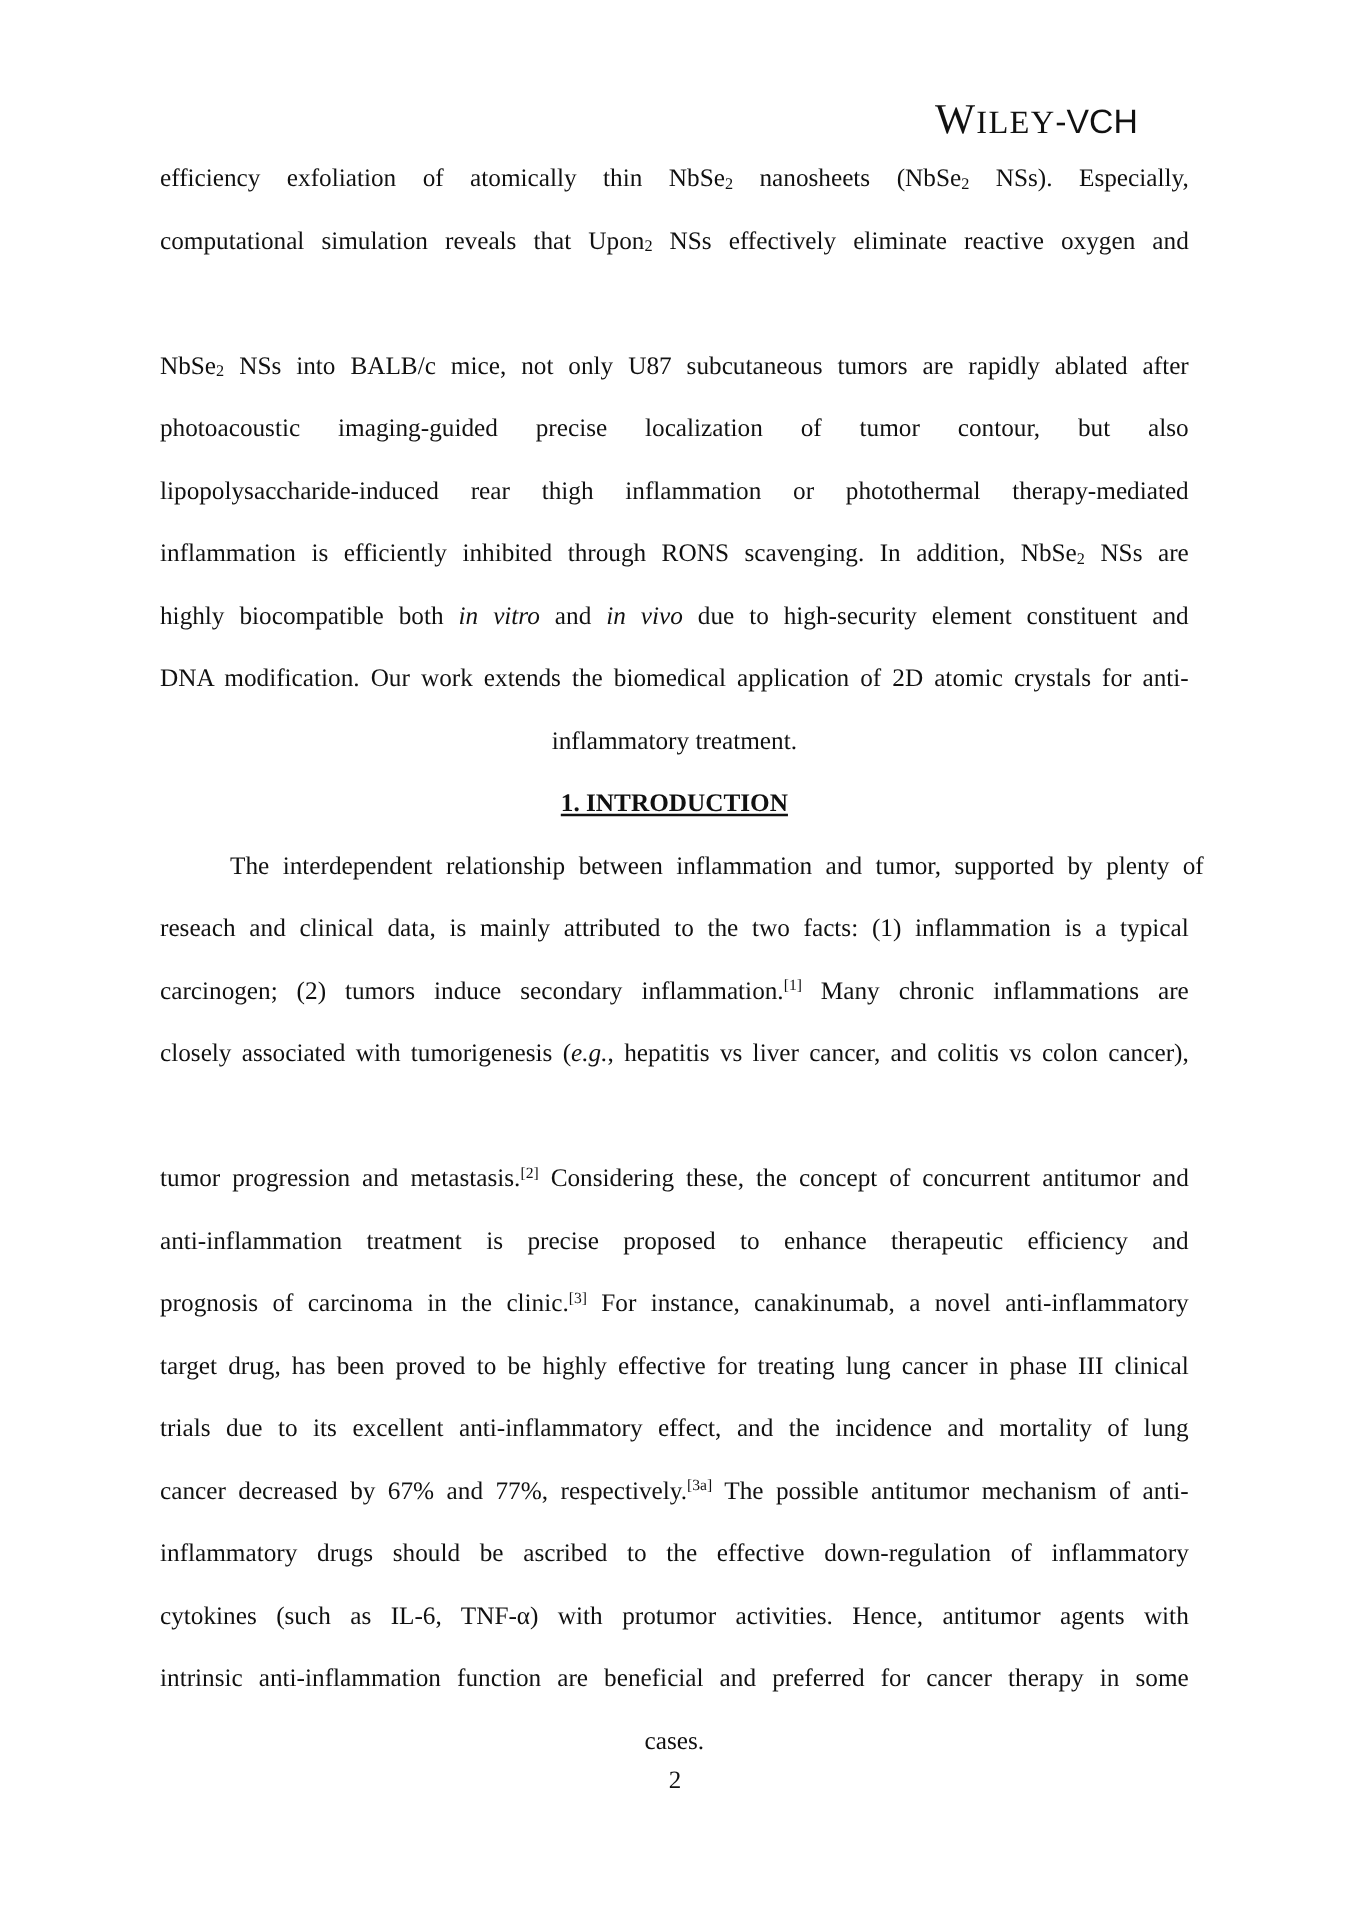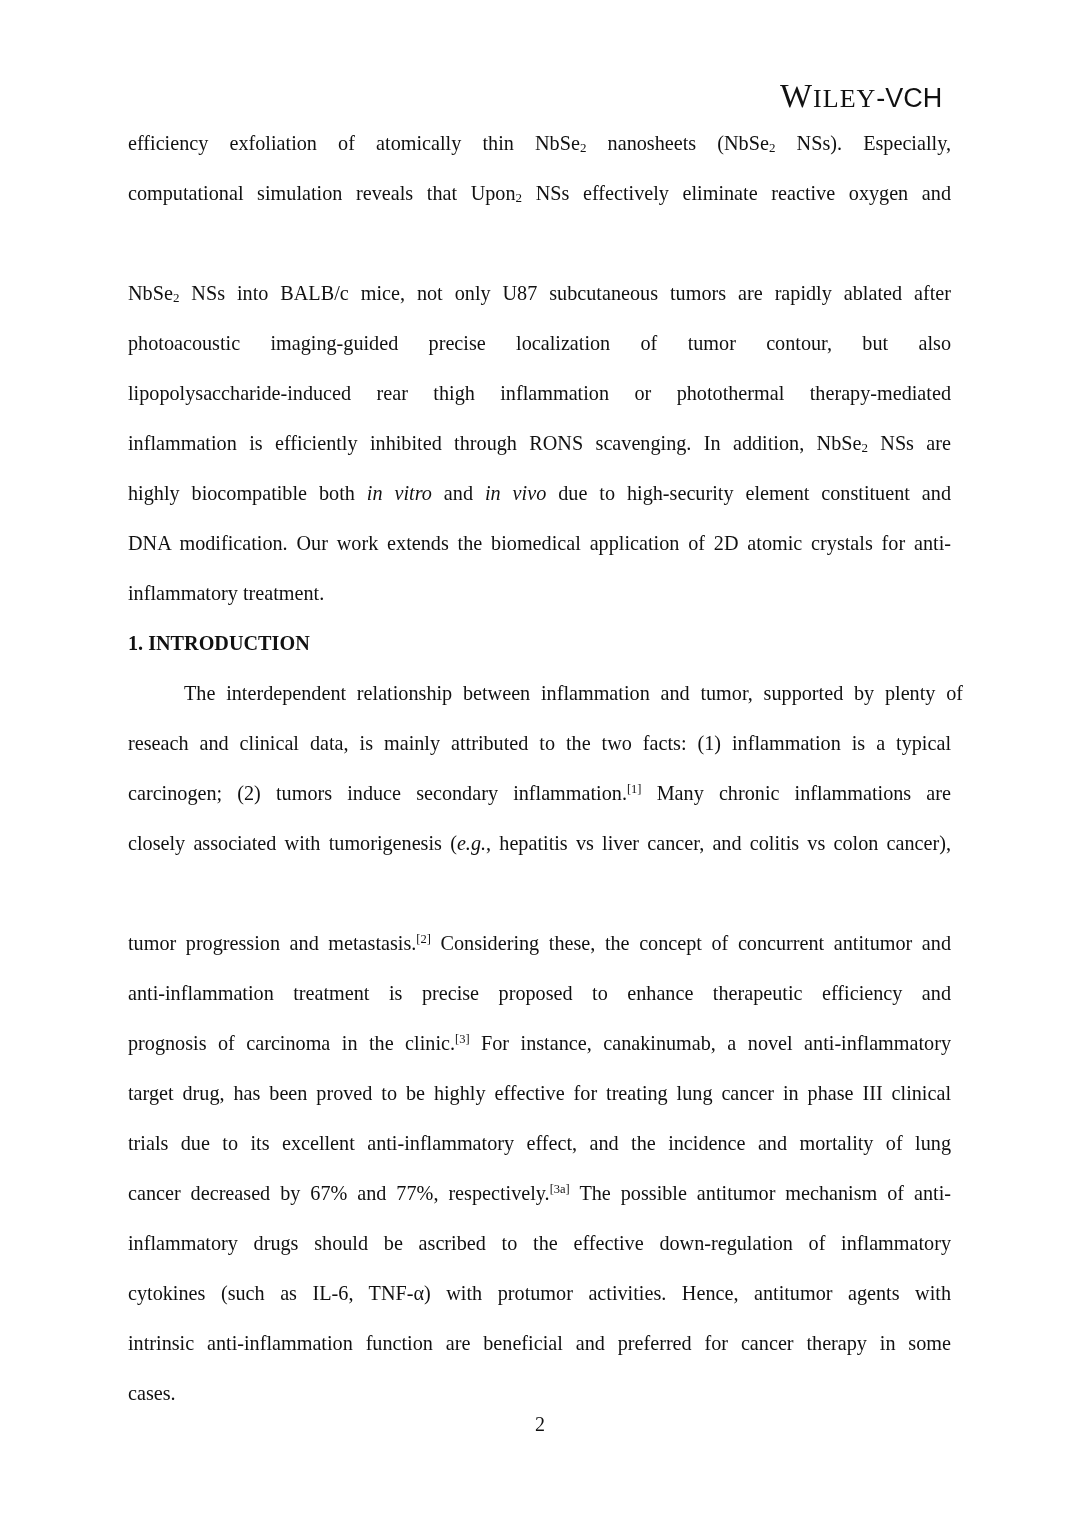--- a/index.html
+++ b/index.html
@@ -1,35 +1,35 @@
 <!DOCTYPE html>
 <html><head>
 <meta charset="utf-8">
 <style>
   html, body { margin: 0; padding: 0; background: #ffffff; }
   body { width: 1080px; height: 1527px; position: relative; overflow: hidden; }
   .page { position: absolute; left: 0; top: 0; width: 1080px; height: 1527px; background: #fff; }
   .logo {
     position: absolute; left: 748px; top: 78px;
     font-family: "Liberation Serif", serif; font-size: 34px; color: #111;
-    letter-spacing: 1px; line-height: 36px; white-space: nowrap; margin-left: 32px;
+    letter-spacing: 1px; line-height: 36px; white-space: nowrap;
   }
   .logo .sc { font-size: 26px; }
   .logo .vch { font-family: "Liberation Sans", sans-serif; font-size: 27px; letter-spacing: 0px; }
   .line {
     position: absolute; left: 128px; width: 823px; height: 30px;
     font-family: "Liberation Serif", serif; font-size: 20.2px; line-height: 30px;
-    color: #111; white-space: nowrap;
+    color: #111; white-space: nowrap; text-align: center;
   }
   .line.just { text-align: justify; text-align-last: justify; }
   .line.indent { left: 184px; width: 779px; }
   .line sub { font-size: 13px; vertical-align: -2px; line-height: 0; }
   .line sup { font-size: 12.5px; vertical-align: 7px; line-height: 0; }
   .line i { font-style: italic; }
-  .heading { font-weight: bold; }
+  .heading { font-weight: bold; text-decoration: underline; }
   .pagenum {
     position: absolute; left: 0; width: 1080px; top: 1409px; text-align: center;
     font-family: "Liberation Serif", serif; font-size: 20px; color: #111; line-height: 30px;
   }
 </style>
 </head>
 <body>
 
 <div class="page">
 

